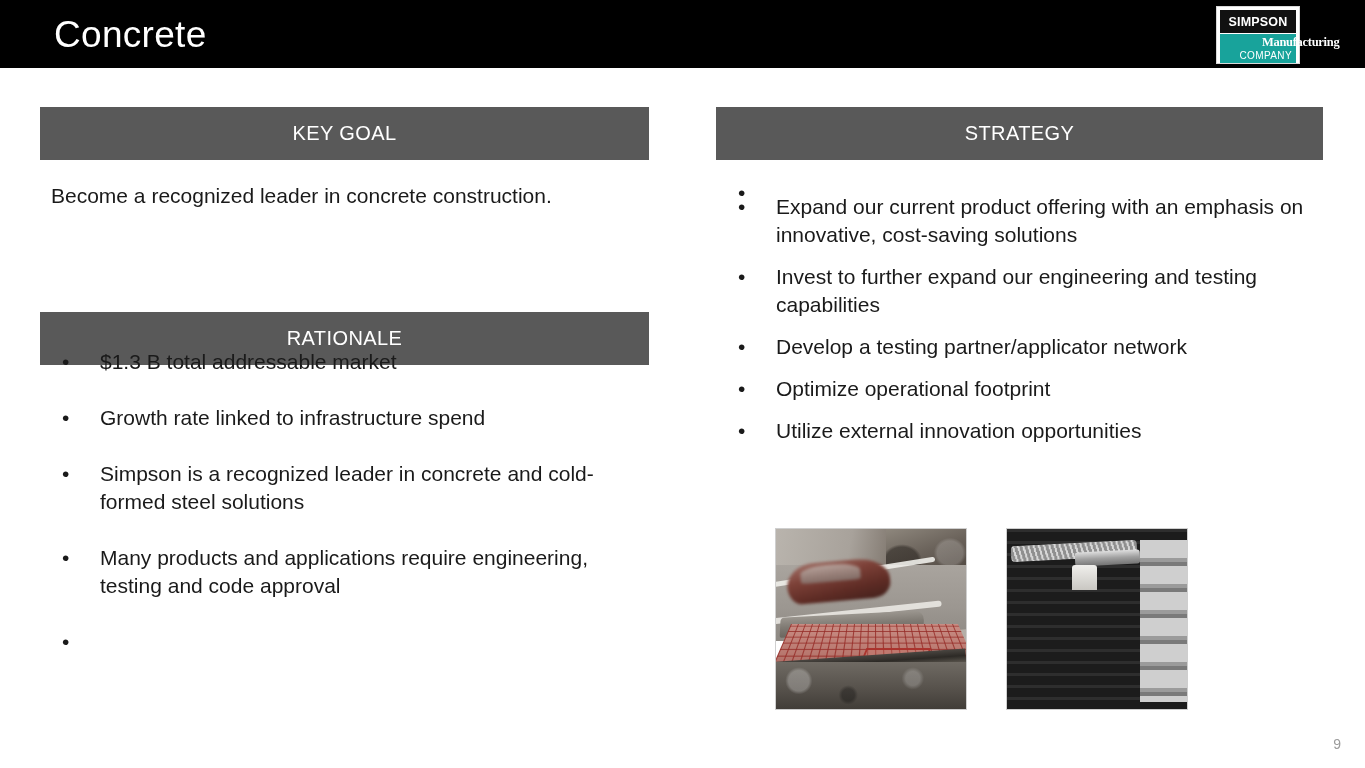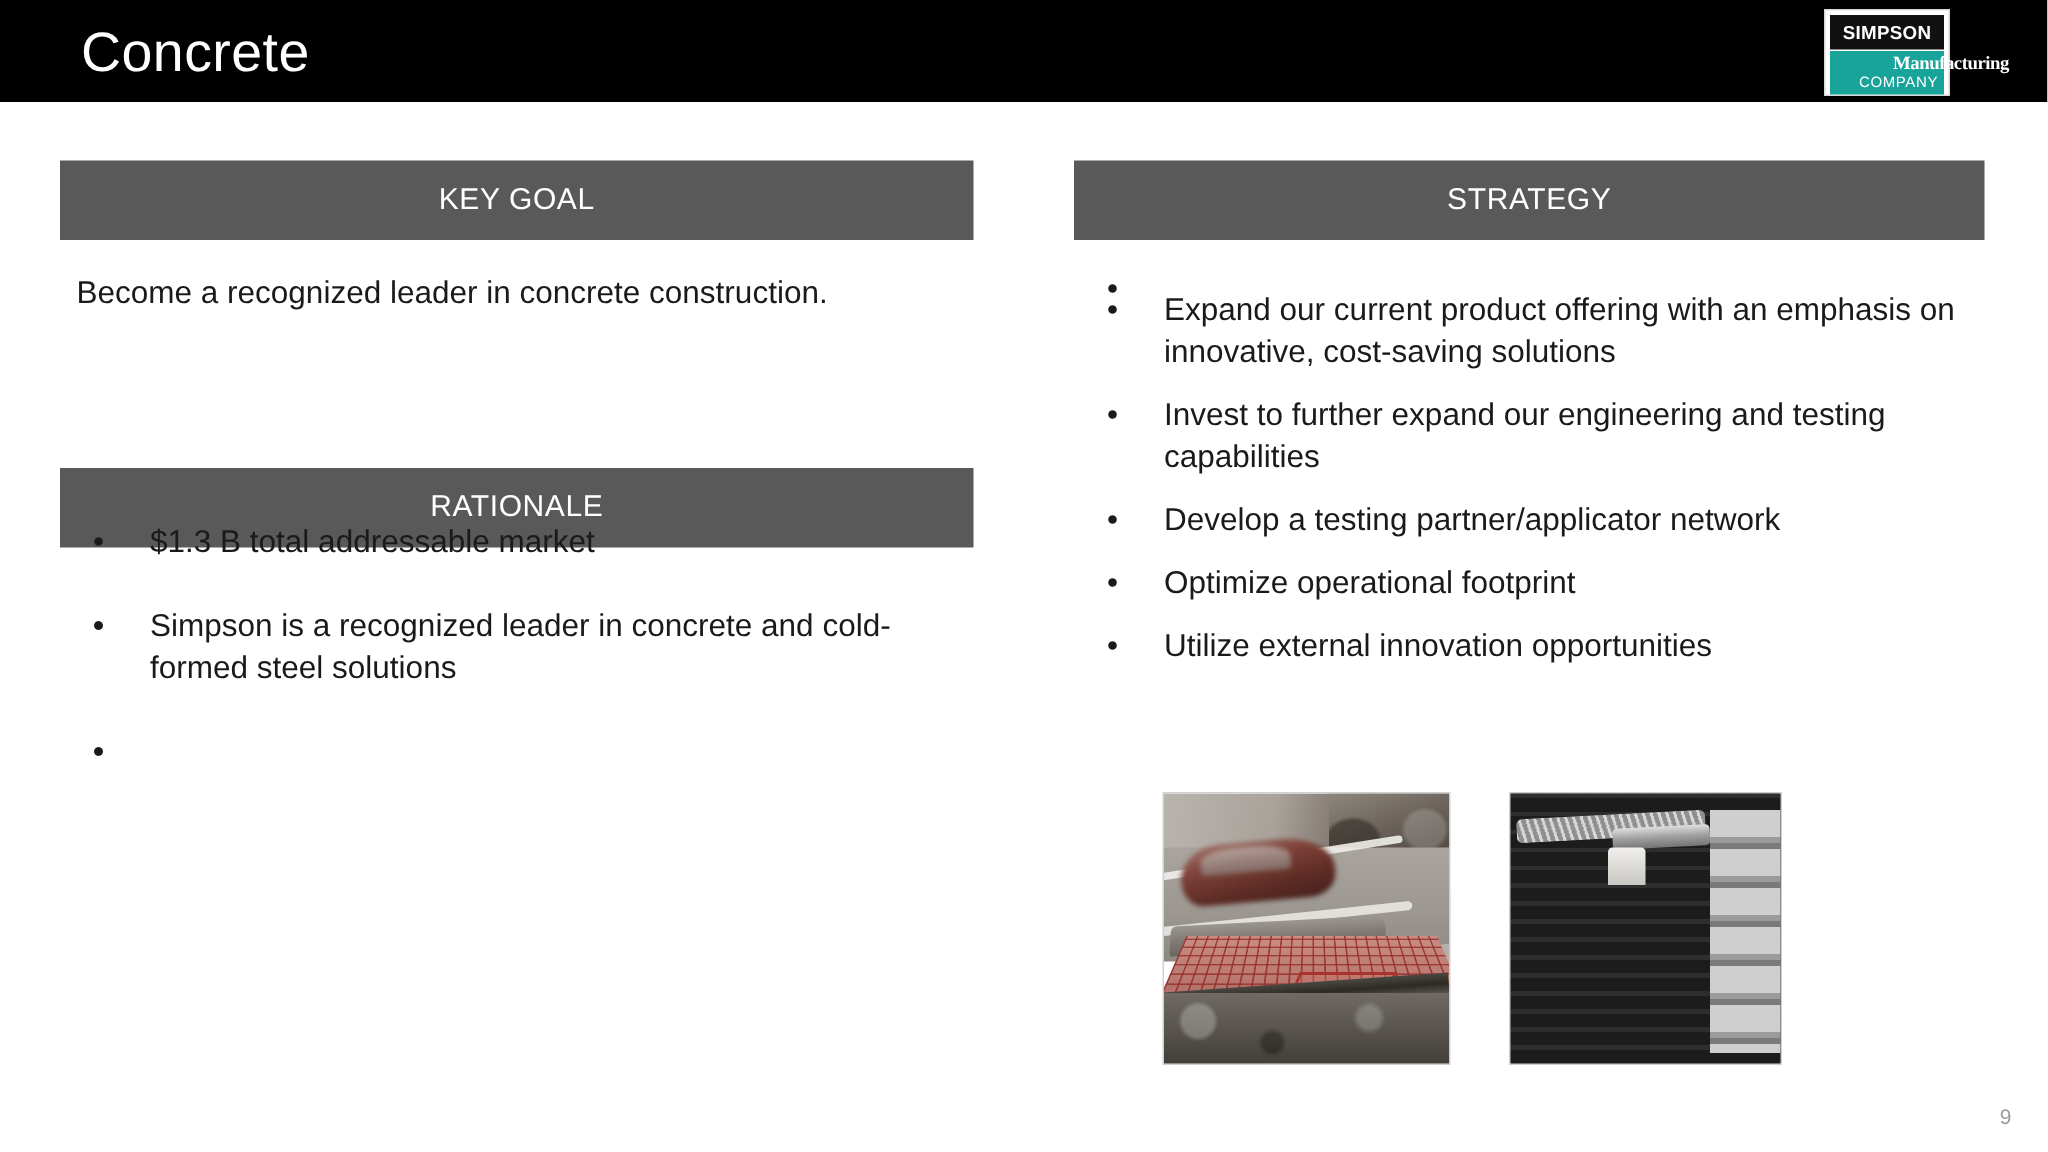--- a/index.html
+++ b/index.html
@@ -353,27 +353,29 @@
 <div class="sec-header" id="rationale-header">
   <span>RATIONALE</span>
 </div>
 <ul class="bullets" id="rationale-list">
   <li>
     <span class="dot">•</span>
     <span>$1.3 B total addressable market</span>
   </li>
   <li>
     <span class="dot">•</span>
+    <span>Growth rate linked to infrastructure spend</span>
   </li>
   <li>
     <span class="dot">•</span>
     <span>Simpson is a recognized leader in concrete and cold-formed steel solutions</span>
   </li>
   <li>
     <span class="dot">•</span>
+    <span>Many products and applications require engineering, testing and code approval</span>
   </li>
   <li>
     <span class="dot">•</span>
   </li>
 </ul>
 
 <div class="sec-header" id="strategy-header">
   <span>STRATEGY</span>
 </div>
 <ul class="bullets" id="strategy-list">

